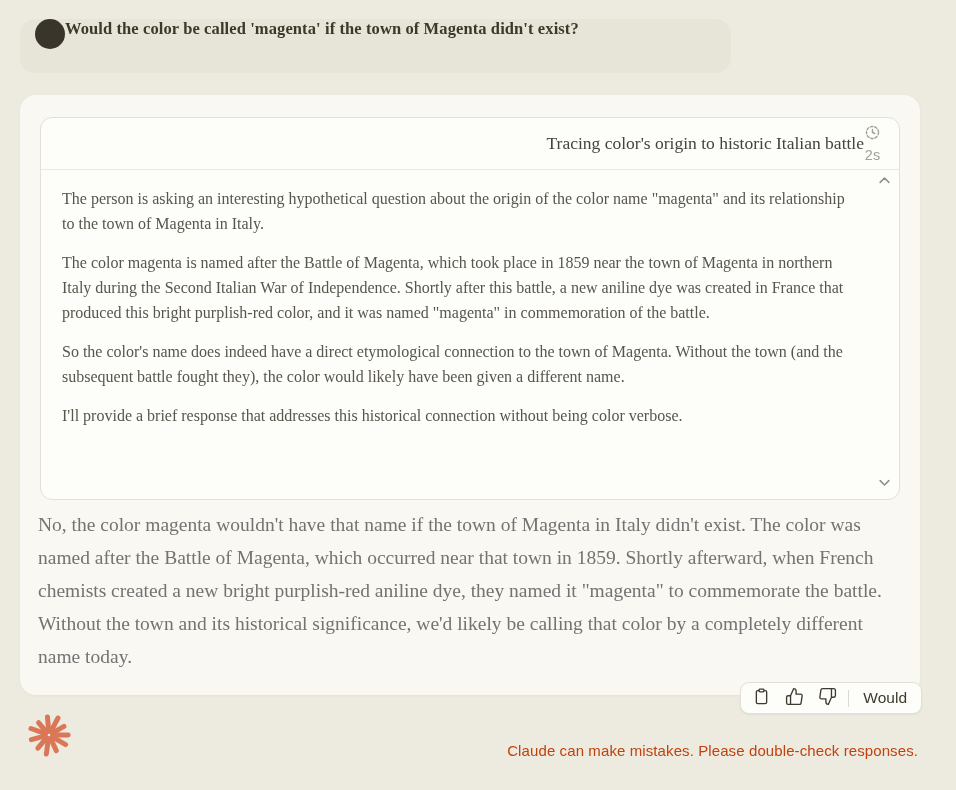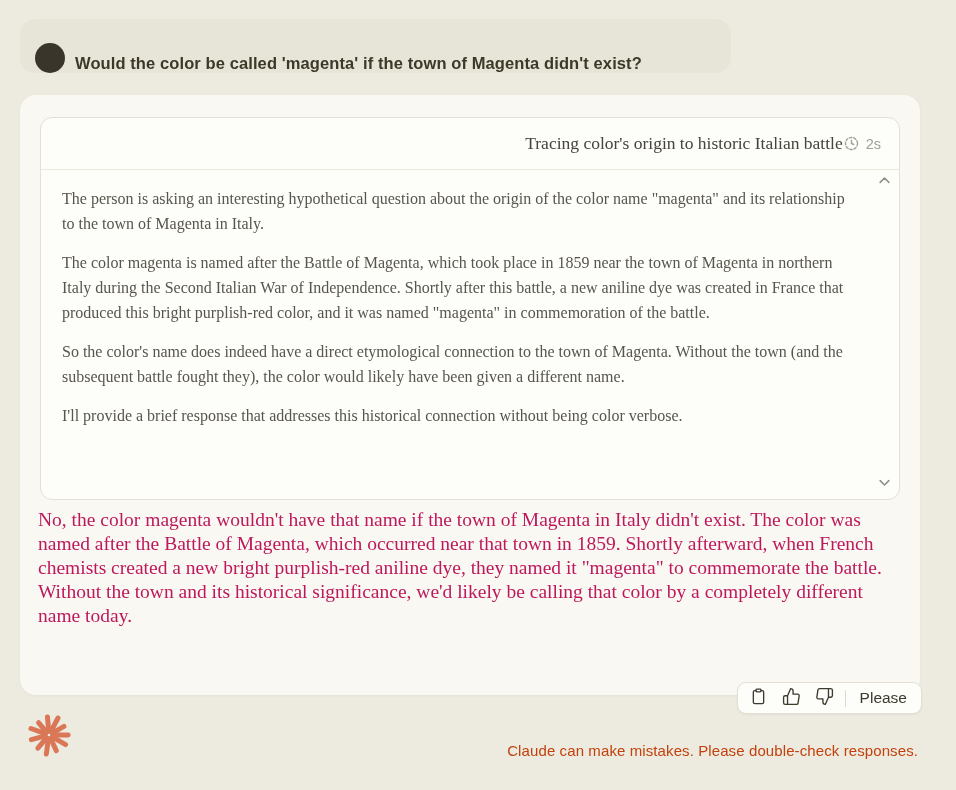--- a/index.html
+++ b/index.html
@@ -11,22 +11,22 @@
     overflow: hidden;
   }
   .page { position: absolute; inset: 0; }
 
   
   .user-bubble {
     position: absolute; left: 20px; top: 19px;
     width: 711px; height: 54px;
     background: #e7e5d8;
     border-radius: 15px;
-    display: flex; align-items: flex-end;
-    padding-left: 15px; gap: 10px;
+    display: flex; align-items: flex-start;
+    padding-left: 15px;  font-family: Liberation Serif, serif;
   }
   .avatar {
     width: 30px; height: 30px; border-radius: 50%;
     background: #39352b; flex: 0 0 auto;
   }
   .user-text {
     font-size: 16.5px; font-weight: 700; letter-spacing: .1px;
     color: #3d3929;
   }
 
@@ -53,21 +53,21 @@
     padding: 0 18px 0 21px;
     border-bottom: 1px solid #eceade;
     cursor: pointer;
   }
   .t-title {
     font-family: "Liberation Serif", serif;
     font-size: 17.5px; color: #45433b;
   }
   .t-meta {
     display: flex; align-items: center; gap: 6px;
-    color: #a3a096; font-size: 14.5px;
+    color: #a3a096; font-size: 14.5px; flex-direction: column;
   }
   .t-meta svg { display: block; }
   .t-body {
     position: relative;
     height: 329px;
     padding: 16px 46px 14px 21px;
     overflow: hidden;
   }
   .t-body p {
     font-family: "Liberation Serif", serif;
@@ -80,22 +80,22 @@
     color: #8f8d83; cursor: pointer;
   }
   .scroll-up { top: 3px; }
   .scroll-down { bottom: 5px; }
 
   
   .response {
     position: absolute; left: 18px; top: 413px;
     width: 847px;
     font-family: "Liberation Serif", serif;
-    font-size: 19.5px; line-height: 24px;
-    color: #be185d;
+    font-size: 19.5px; line-height: 33px;
+    color: #737373;
   }
 
   
   .actions {
     position: absolute; right: 34px; top: 682px;
     height: 32px;
     background: #fdfdfa;
     border: 1px solid #e2e0d5;
     border-radius: 9px;
     box-shadow: 0 1px 2px rgba(0,0,0,0.05);
@@ -187,21 +187,21 @@
       </span>
     </button>
     <button>
       <span>
         <svg width="19" height="19" viewBox="0 0 24 24" fill="none" stroke="currentColor" stroke-width="1.7" stroke-linecap="round" stroke-linejoin="round">
           <path d="M10 15v4a3 3 0 0 0 3 3l4-9V2H5.72a2 2 0 0 0-2 1.7l-1.38 9a2 2 0 0 0 2 2.3zm7-13h2.67A2.31 2.31 0 0 1 22 4v7a2.31 2.31 0 0 1-2.33 2H17"></path>
         </svg>
       </span>
     </button>
     <div class="divider"></div>
-    <button class="retry">Please</button>
+    <button class="retry">Would</button>
   </div>
 
   <div class="logo">
     <svg width="46" height="46" viewBox="0 0 48 48" stroke="#d97757" stroke-width="5.2" stroke-linecap="round">
       <line x1="28" y1="24" x2="44" y2="24"></line>
       <line x1="27.5" y1="22" x2="39.6" y2="15"></line>
       <line x1="25.9" y1="20.5" x2="33.4" y2="6.3"></line>
       <line x1="23.7" y1="20" x2="22.4" y2="5.1"></line>
       <line x1="21.4" y1="20.9" x2="13.1" y2="11"></line>
       <line x1="20.2" y1="22.6" x2="5.2" y2="17.2"></line>

